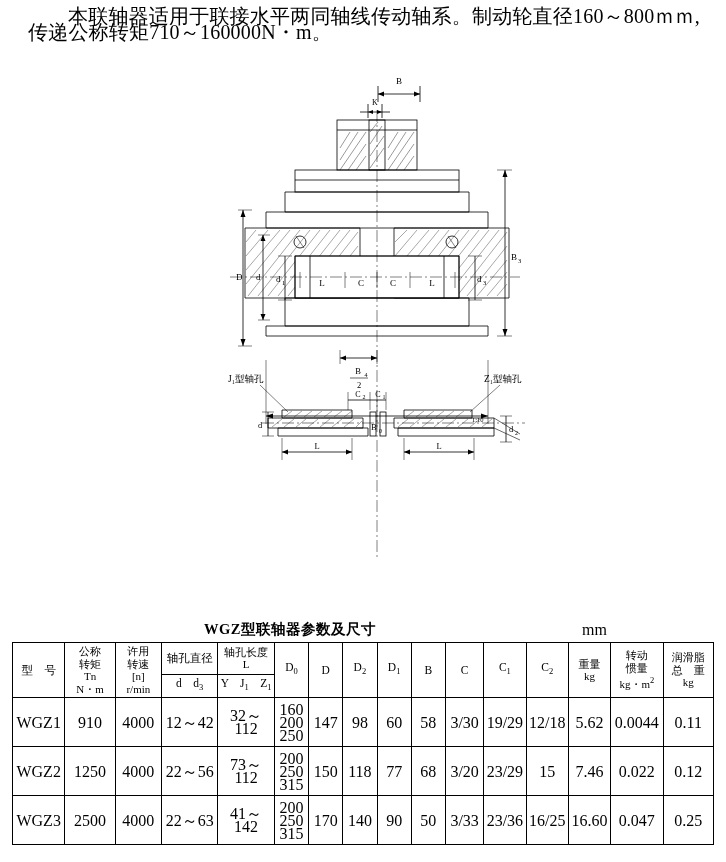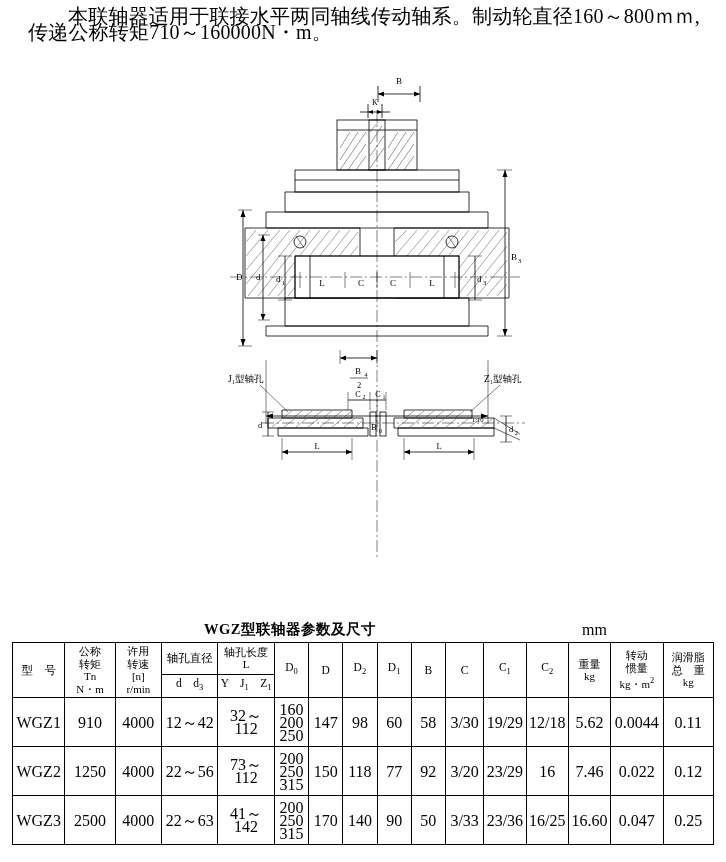--- a/index.html
+++ b/index.html
@@ -463,24 +463,24 @@
     <tr>
       <td>WGZ2</td>
       <td>1250</td>
       <td>4000</td>
       <td>22～56</td>
       <td>73～112</td>
       <td class="multi">200<br>250<br>315</td>
       <td>150</td>
       <td>118</td>
       <td>77</td>
-      <td>92</td>
+      <td>68</td>
       <td>3/20</td>
       <td>23/29</td>
-      <td>16</td>
+      <td>15</td>
       <td>7.46</td>
       <td>0.022</td>
       <td>0.12</td>
     </tr>
     <tr>
       <td>WGZ3</td>
       <td>2500</td>
       <td>4000</td>
       <td>22～63</td>
       <td>41～142</td>

